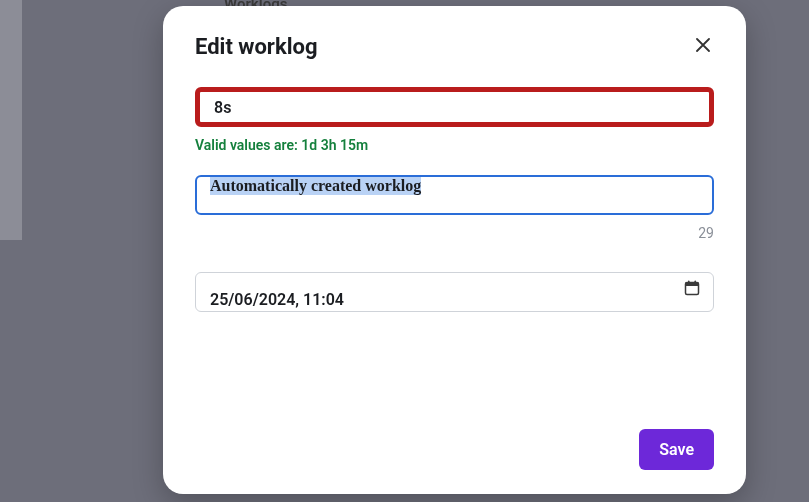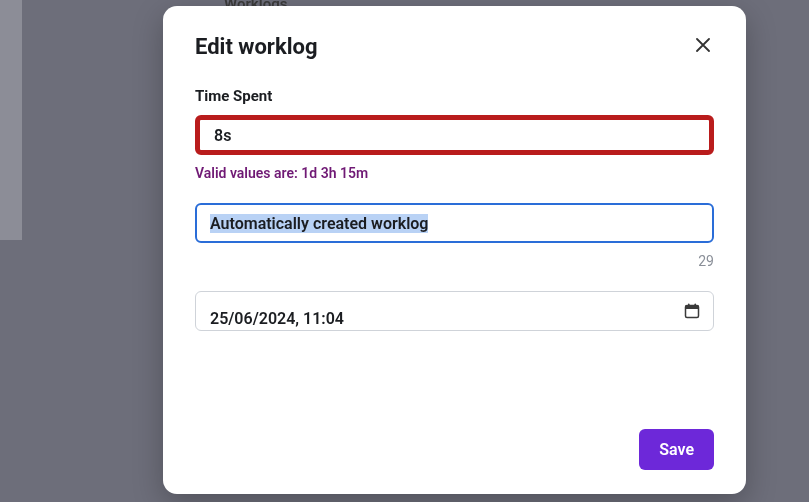--- a/index.html
+++ b/index.html
@@ -32,21 +32,21 @@
       font-weight: 600;
       line-height: 17px;
     }
     .modal {
       position: absolute;
       left: 163px;
       top: 6px;
       width: 583px;
       height: 488px;
       background: #ffffff;
-      border-radius: 14px;
+      border-radius: 20px;
       box-shadow: 0 10px 30px rgba(0,0,0,0.25);
       padding: 28px 32px 24px 32px;
     }
     .modal-header {
       display: flex;
       justify-content: space-between;
       align-items: center;
       margin-bottom: 28px;
     }
     .modal-title {
@@ -89,21 +89,21 @@
       font-weight: 600;
       outline: none;
       font-family: inherit;
     }
     .text-input.focused {
       border: 2px solid #2a6dd8;
       padding: 0 13px;
     }
     .helper-text {
       font-size: 14px;
-      color: #701a75;
+      color: #15803d;
       font-weight: 600;
       margin-top: 10px;
     }
     .char-count {
       text-align: right;
       font-size: 14px;
       color: #8a8f98;
       font-weight: 400;
       margin-top: 10px;
     }
@@ -115,20 +115,21 @@
       width: 100%;
       height: 40px;
       padding: 14px 44px 0 14px;
       border: 1px solid #cfd3d9;
       border-radius: 6px;
       font-size: 16px;
       color: #1b1d21;
       font-weight: 600;
       outline: none;
       font-family: inherit;
+      margin-top: 9px;
     }
     .calendar-icon {
       position: absolute;
       right: 14px;
       top: 50%;
       transform: translateY(-50%);
       width: 16px;
       height: 16px;
       pointer-events: none;
     }
@@ -167,27 +168,26 @@
     <button class="close-btn">
       <span>
         <svg viewBox="0 0 14 14" fill="none">
           <path d="M1 1 L13 13 M13 1 L1 13" stroke="#333" stroke-width="1.8" stroke-linecap="round"></path>
         </svg>
       </span>
     </button>
   </div>
 
   <div class="form-group">
-    <label class="form-label">Time Spent</label>
     <input type="text" class="text-input" value="8s" style="">
     <div class="helper-text">Valid values are: 1d 3h 15m</div>
   </div>
 
   <div class="form-group">
-    <div class="text-input focused" style="display:flex;align-items:center;">
+    <div class="text-input focused" style="display:flex;align-items:flex-start;font-family:Liberation Serif, serif;">
       <span class="desc-selected">Automatically created worklog</span>
     </div>
     <div class="char-count">29</div>
   </div>
 
   <div class="form-group">
     <div class="date-input-wrap">
       <input type="text" class="date-input" value="25/06/2024, 11:04" style="">
       <span class="calendar-icon">
         <svg viewBox="0 0 16 16" fill="#3a3a3a">

